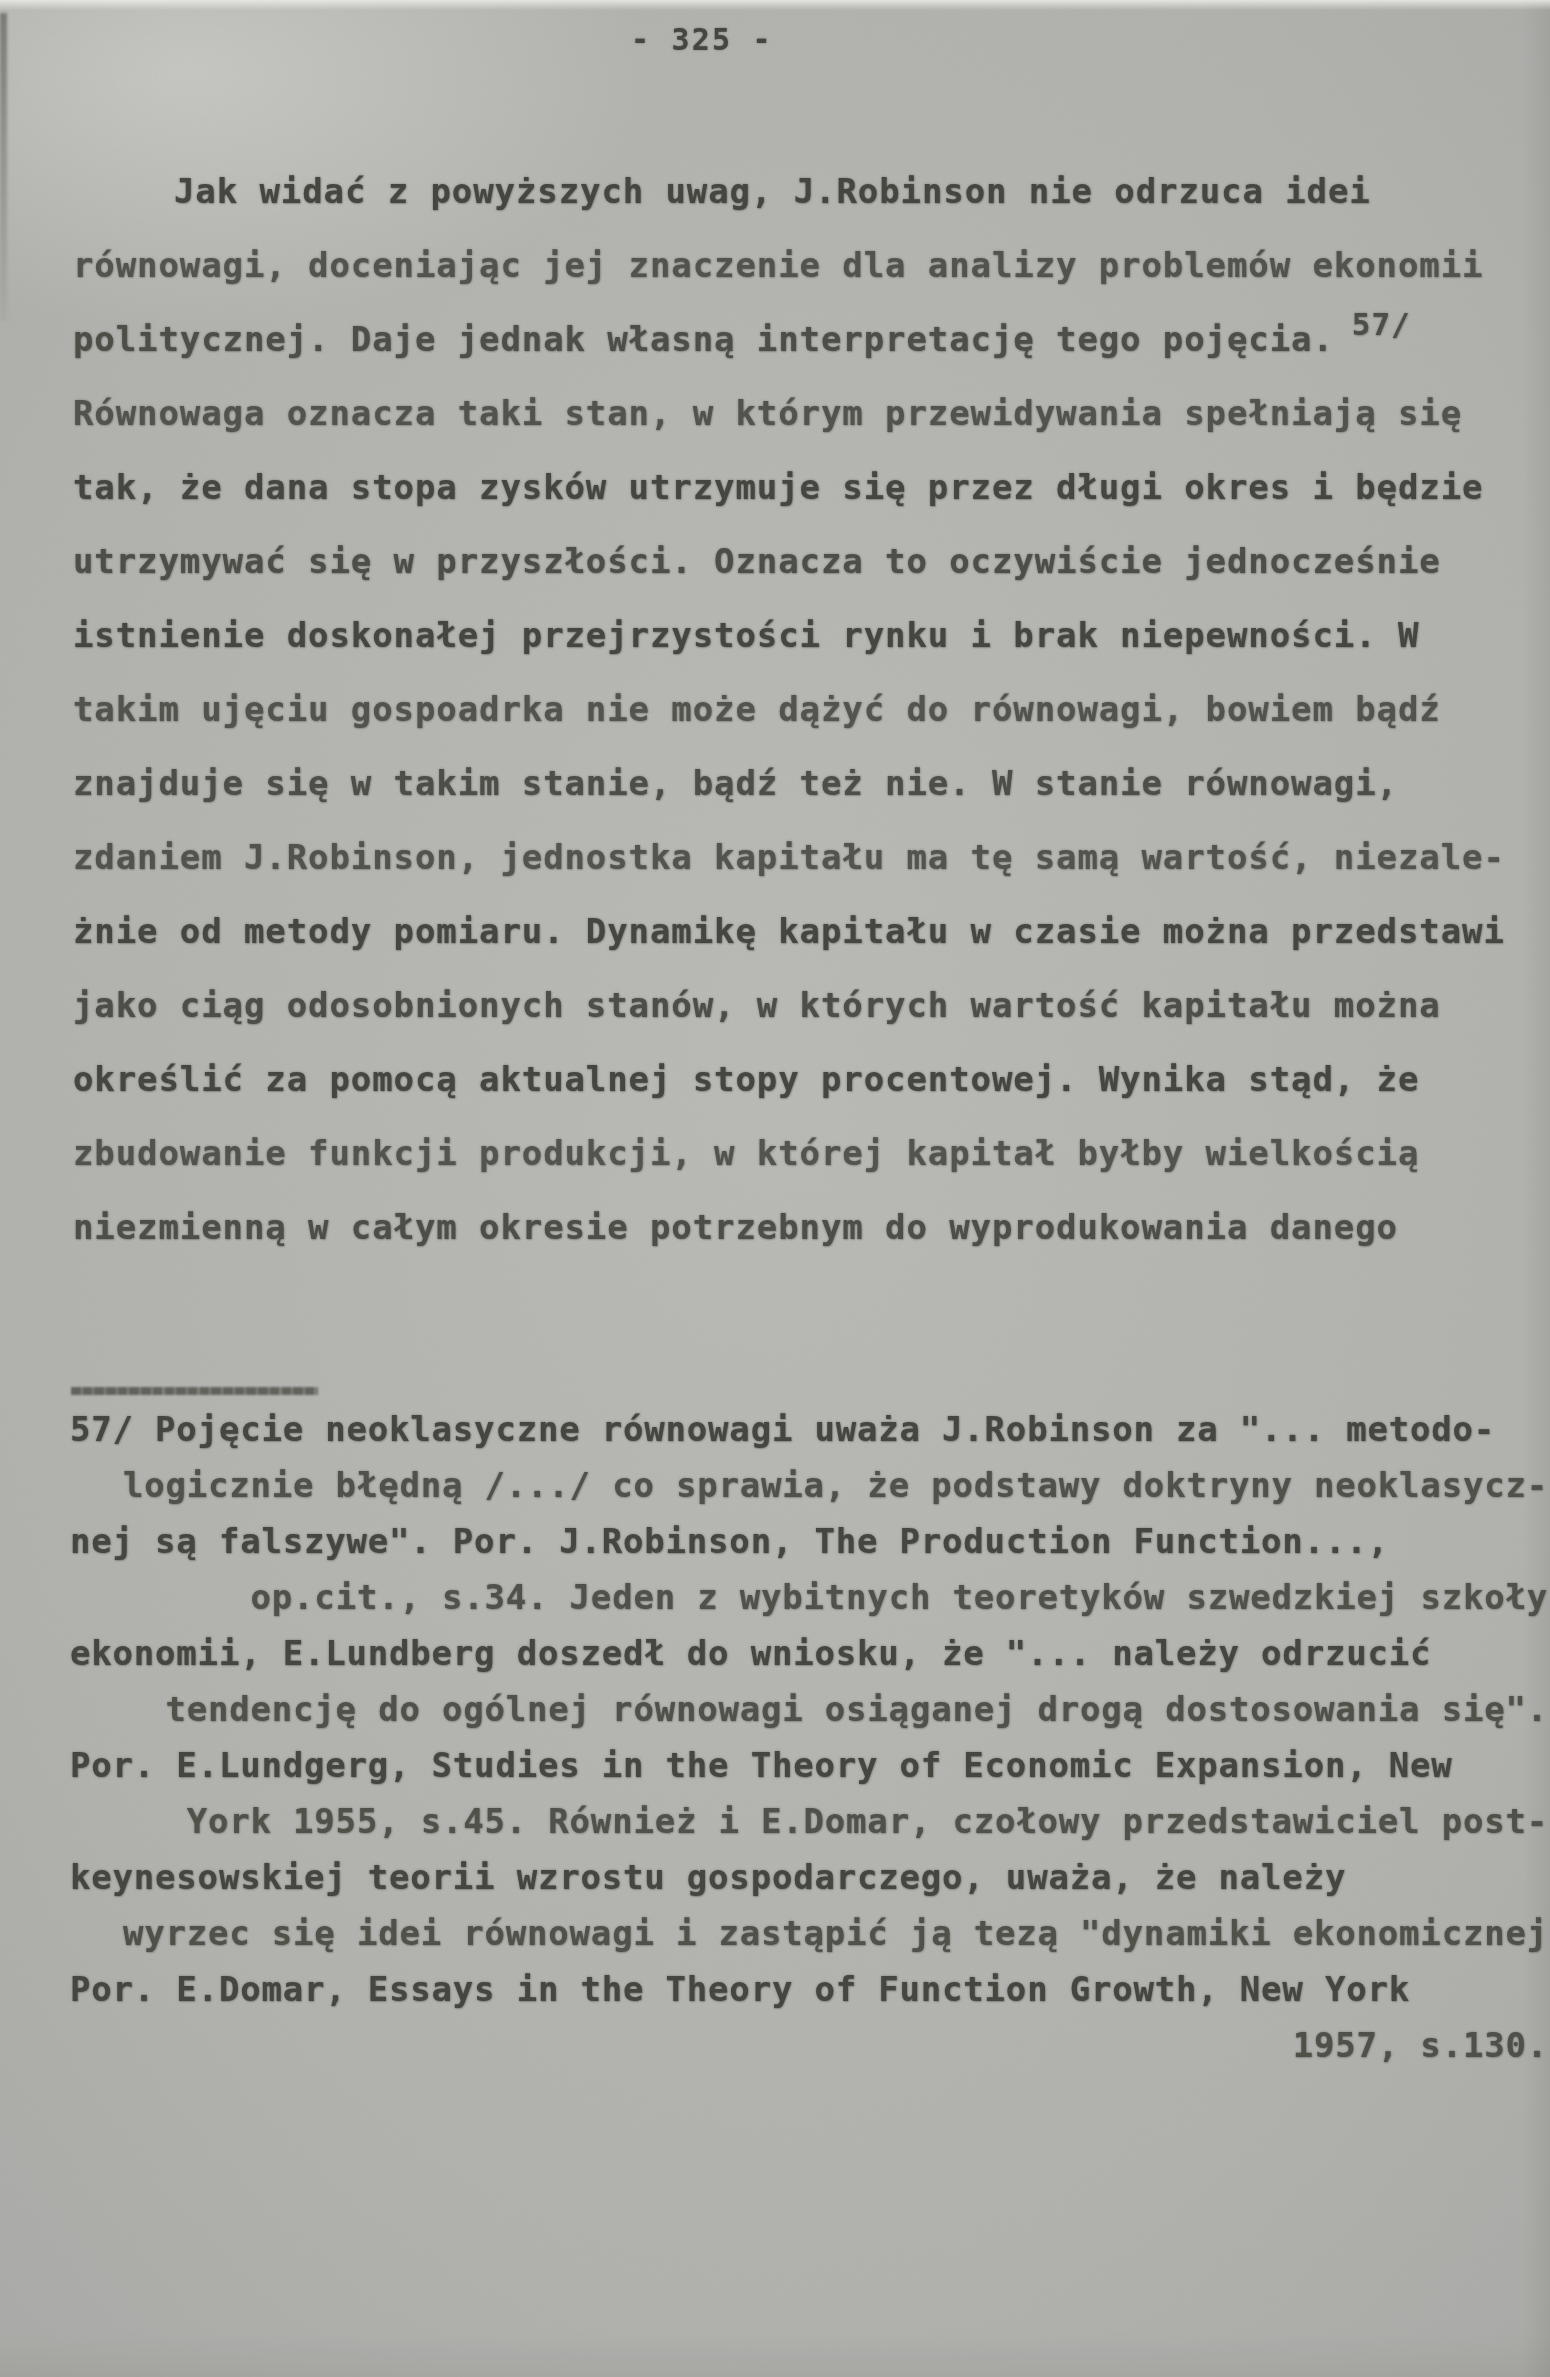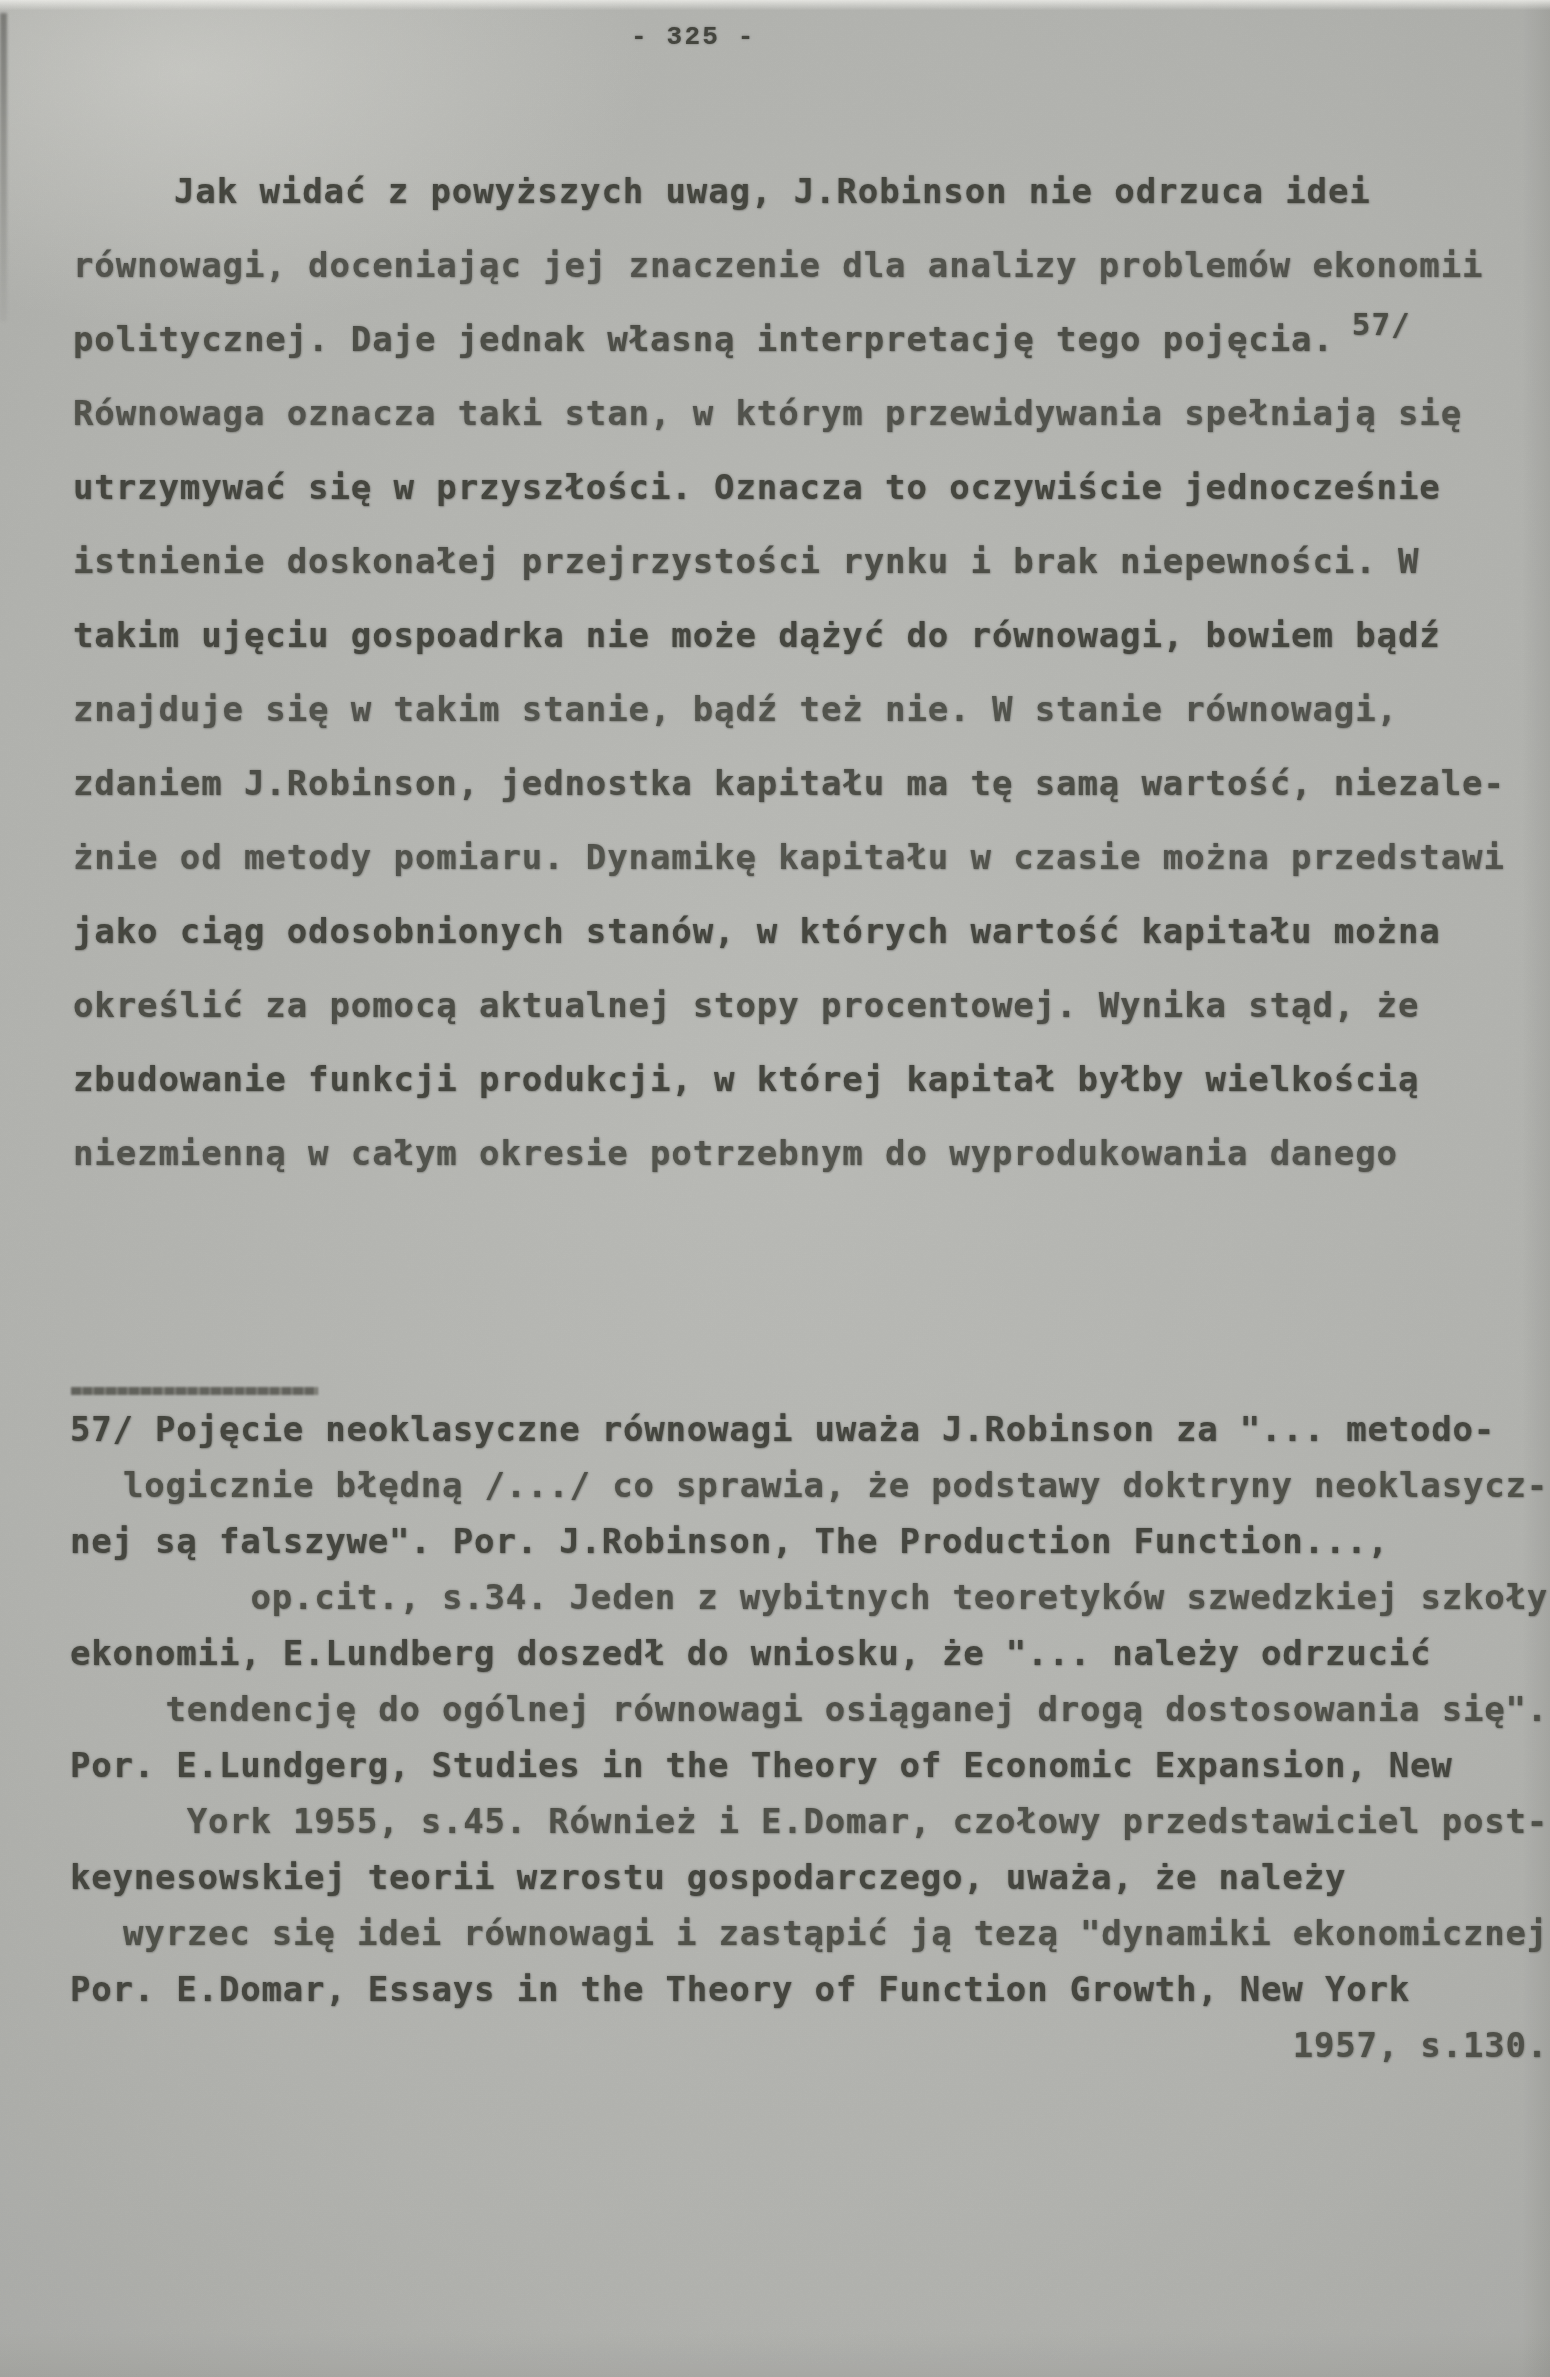--- a/index.html
+++ b/index.html
@@ -34,26 +34,25 @@
     position: absolute;
     left: 0; top: 13px;
     width: 7.3px; height: 308px;
     background: linear-gradient(180deg, rgba(70,70,66,0.55), rgba(70,70,66,0.05));
     filter: blur(1.5px);
   }
   .page-number {
     position: absolute;
     left: 631px;
     top: 22px;
-    font-size: 26px;
+    font-size: 30px;
     letter-spacing: 2.2px;
     filter: blur(0.7px);
     text-shadow: 0 0 2.2px rgba(62,62,58,0.6);
     font-weight: bold;
-    font-family: Liberation Mono, monospace;
   }
   .body-text {
     position: absolute;
     left: 73px;
     top: 154px;
     width: 1473px;
     filter: blur(0.5px);
   }
   .bline {
     height: 74px;
@@ -110,20 +109,21 @@
 
   <div class="edge-smudge"></div>
 
   <div class="page-number">- 325 -</div>
 
   <div class="body-text">
     <div class="bline indent">Jak widać z powyższych uwag, J.Robinson nie odrzuca idei</div>
     <div class="bline">równowagi, doceniając jej znaczenie dla analizy problemów ekonomii</div>
     <div class="bline"><span>politycznej. Daje jednak własną interpretację tego pojęcia.</span><span class="fref">57/</span></div>
     <div class="bline">Równowaga oznacza taki stan, w którym przewidywania spełniają się</div>
+    <div class="bline">tak, że dana stopa zysków utrzymuje się przez długi okres i będzie</div>
     <div class="bline">utrzymywać się w przyszłości. Oznacza to oczywiście jednocześnie</div>
     <div class="bline">istnienie doskonałej przejrzystości rynku i brak niepewności. W</div>
     <div class="bline">takim ujęciu gospoadrka nie może dążyć do równowagi, bowiem bądź</div>
     <div class="bline">znajduje się w takim stanie, bądź też nie. W stanie równowagi,</div>
     <div class="bline">zdaniem J.Robinson, jednostka kapitału ma tę samą wartość, niezale-</div>
     <div class="bline">żnie od metody pomiaru. Dynamikę kapitału w czasie można przedstawi</div>
     <div class="bline">jako ciąg odosobnionych stanów, w których wartość kapitału można</div>
     <div class="bline">określić za pomocą aktualnej stopy procentowej. Wynika stąd, że</div>
     <div class="bline">zbudowanie funkcji produkcji, w której kapitał byłby wielkością</div>
     <div class="bline">niezmienną w całym okresie potrzebnym do wyprodukowania danego</div>

